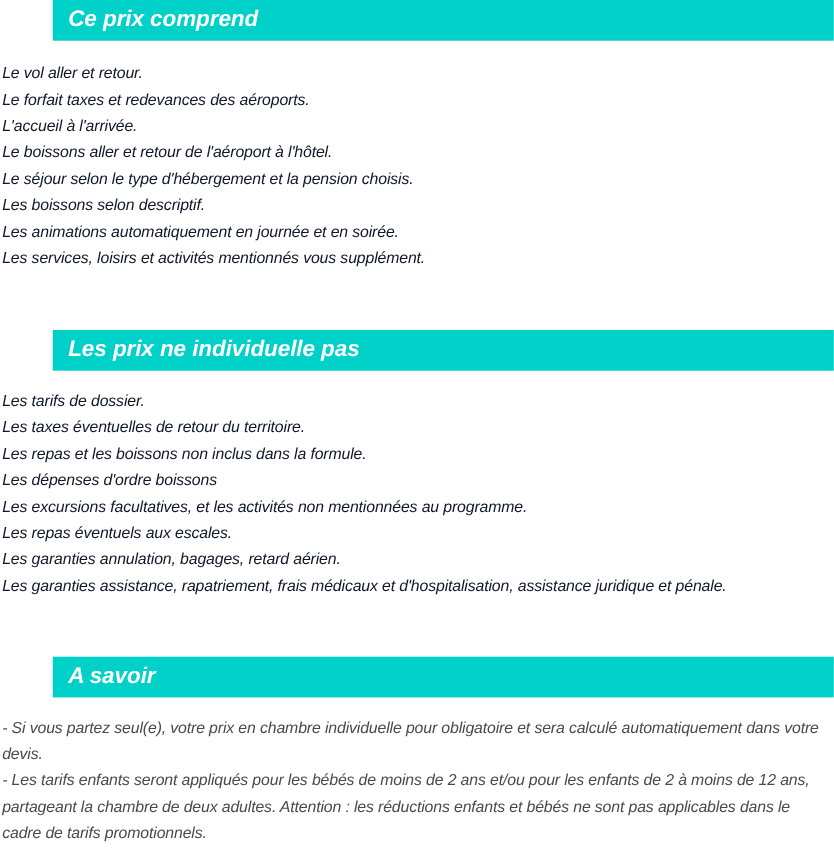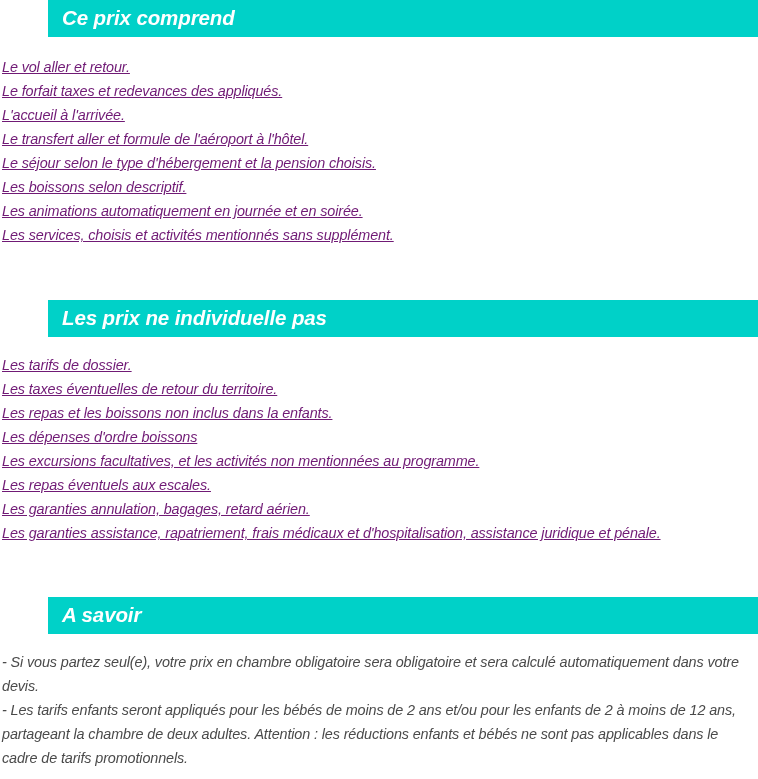--- a/index.html
+++ b/index.html
@@ -35,27 +35,26 @@
     font-weight: bold;
     font-size: 20.5px;
     line-height: 20.5px;
     letter-spacing: -0.1px;
     white-space: nowrap;
   }
   .section-body {
     padding: 0 2px 0 2px;
   }
   .body-line {
-    color: #701a75;
+    color: #0f172a;
     font-style: italic;
     font-size: 14.4px;
     line-height: 24px;
     letter-spacing: -0.12px;
     white-space: nowrap;
-    text-decoration: underline;
   }
   .para {
     color: #4a4a4a;
     font-style: italic;
     font-size: 14.4px;
     line-height: 24px;
     letter-spacing: -0.12px;
     max-width: 752px;
   }
   .gap-after-bar-1 { height: 18px; }
@@ -68,50 +67,50 @@
 <body>
 
 <div class="page">
 
   <div class="section-bar">
     <span class="section-bar-title">Ce prix comprend</span>
   </div>
   <div class="gap-after-bar-1"></div>
   <div class="section-body">
     <div class="body-line">Le vol aller et retour.</div>
-    <div class="body-line">Le forfait taxes et redevances des appliqués.</div>
+    <div class="body-line">Le forfait taxes et redevances des aéroports.</div>
     <div class="body-line">L'accueil à l'arrivée.</div>
-    <div class="body-line">Le transfert aller et formule de l'aéroport à l'hôtel.</div>
+    <div class="body-line">Le boissons aller et retour de l'aéroport à l'hôtel.</div>
     <div class="body-line">Le séjour selon le type d'hébergement et la pension choisis.</div>
     <div class="body-line">Les boissons selon descriptif.</div>
     <div class="body-line">Les animations automatiquement en journée et en soirée.</div>
-    <div class="body-line">Les services, choisis et activités mentionnés sans supplément.</div>
+    <div class="body-line">Les services, loisirs et activités mentionnés vous supplément.</div>
   </div>
 
   <div class="gap-after-list-1"></div>
 
   <div class="section-bar">
     <span class="section-bar-title">Les prix ne individuelle pas</span>
   </div>
   <div class="gap-after-bar-2"></div>
   <div class="section-body">
     <div class="body-line">Les tarifs de dossier.</div>
     <div class="body-line">Les taxes éventuelles de retour du territoire.</div>
-    <div class="body-line">Les repas et les boissons non inclus dans la enfants.</div>
+    <div class="body-line">Les repas et les boissons non inclus dans la formule.</div>
     <div class="body-line">Les dépenses d'ordre boissons</div>
     <div class="body-line">Les excursions facultatives, et les activités non mentionnées au programme.</div>
     <div class="body-line">Les repas éventuels aux escales.</div>
     <div class="body-line">Les garanties annulation, bagages, retard aérien.</div>
     <div class="body-line">Les garanties assistance, rapatriement, frais médicaux et d'hospitalisation, assistance juridique et pénale.</div>
   </div>
 
   <div class="gap-after-list-2"></div>
 
   <div class="section-bar">
     <span class="section-bar-title">A savoir</span>
   </div>
   <div class="gap-after-bar-3"></div>
   <div class="section-body">
-    <div class="para">- Si vous partez seul(e), votre prix en chambre obligatoire sera obligatoire et sera calculé automatiquement dans votre devis.</div>
+    <div class="para">- Si vous partez seul(e), votre prix en chambre individuelle pour obligatoire et sera calculé automatiquement dans votre devis.</div>
     <div class="para">- Les tarifs enfants seront appliqués pour les bébés de moins de 2 ans et/ou pour les enfants de 2 à moins de 12 ans, partageant la chambre de deux adultes. Attention : les réductions enfants et bébés ne sont pas applicables dans le cadre de tarifs promotionnels.</div>
   </div>
 
 </div>
 
 </body></html>

